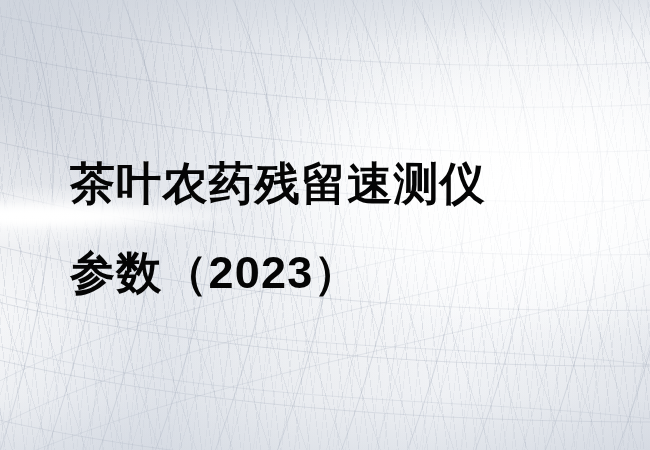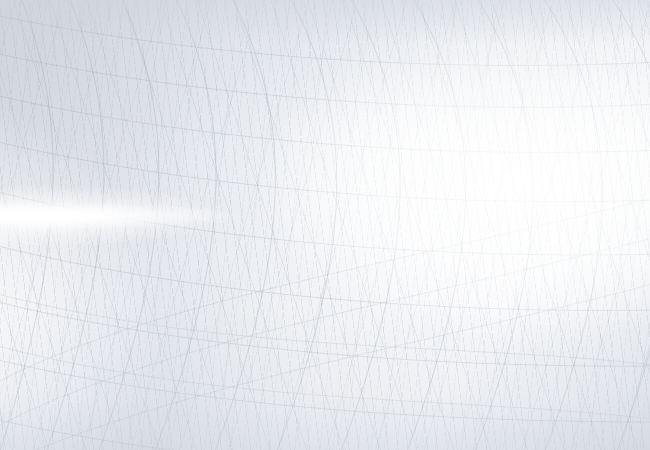--- a/index.html
+++ b/index.html
@@ -230,14 +230,18 @@
   <div class="mesh" id="mesh-diag-a"></div>
   <div class="mesh" id="mesh-diag-b"></div>
   <div class="mesh" id="mesh-diag-c"></div>
 
   <div class="bg-layer" id="bg-veil"></div>
 
   <div class="bg-layer" id="bg-streak"></div>
 
   <div class="bg-layer" id="bg-edge-shade"></div>
 
+  <div id="title-block">
+    <div class="title-line">茶叶农药残留速测仪</div>
+    <div class="title-line">参数（2023）</div>
+  </div>
 
 </div>
 
 </body></html>

